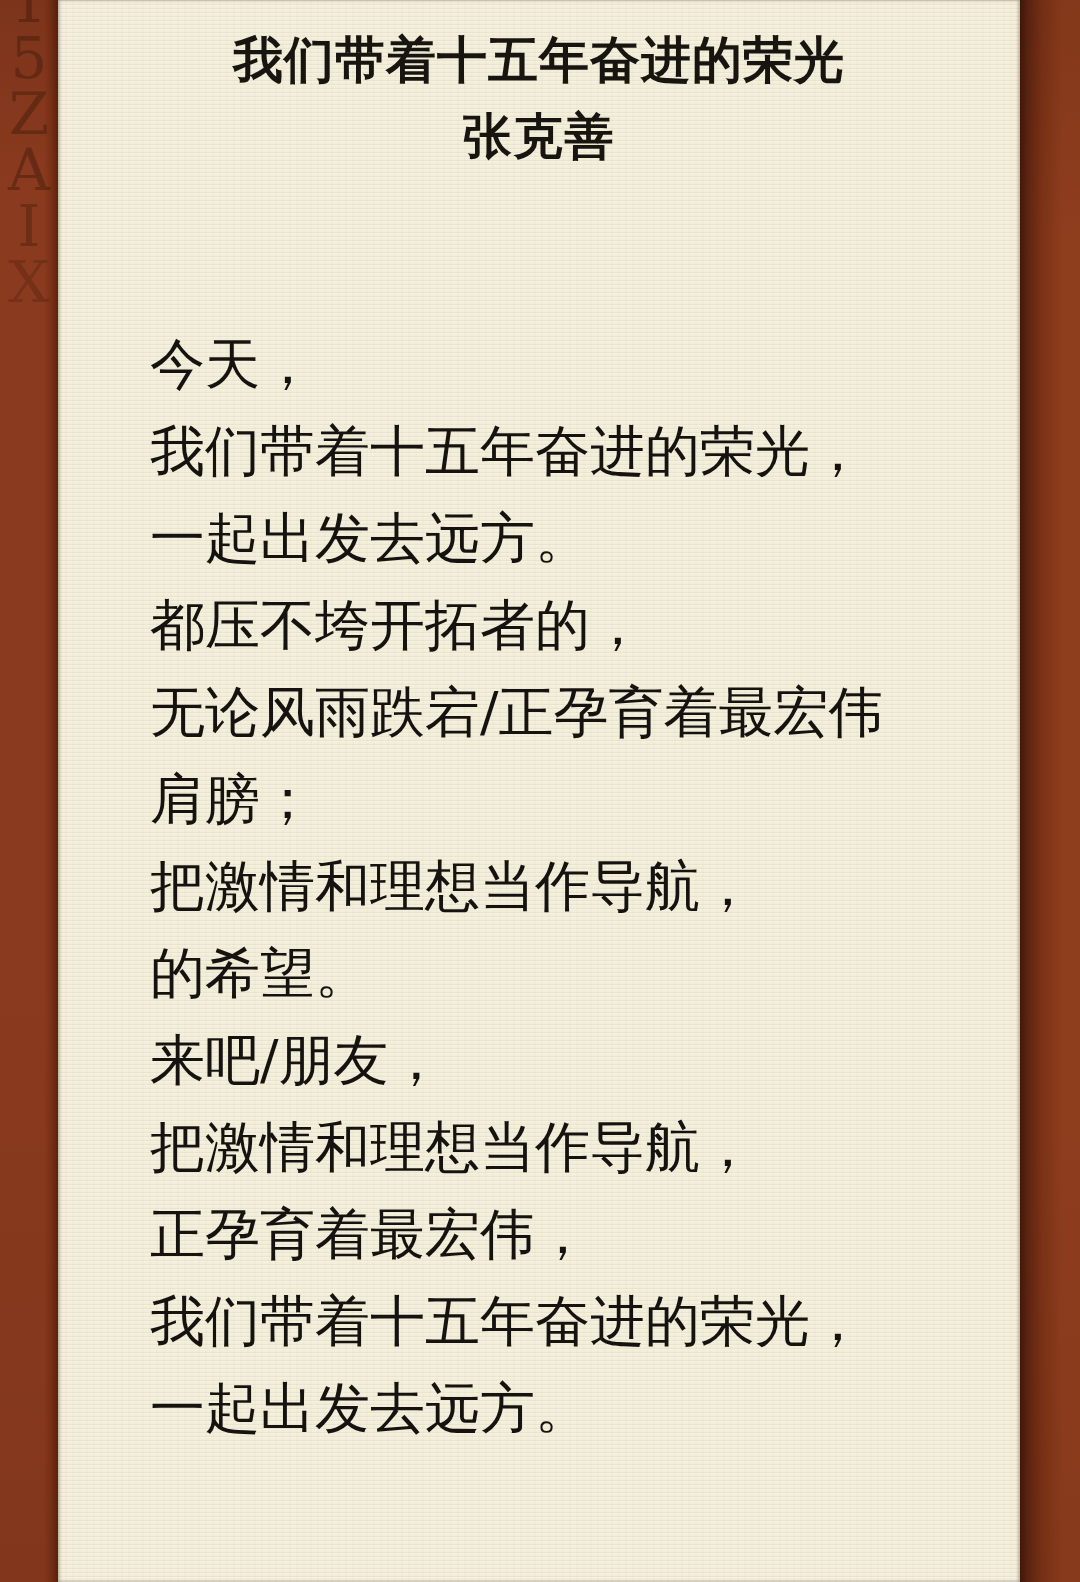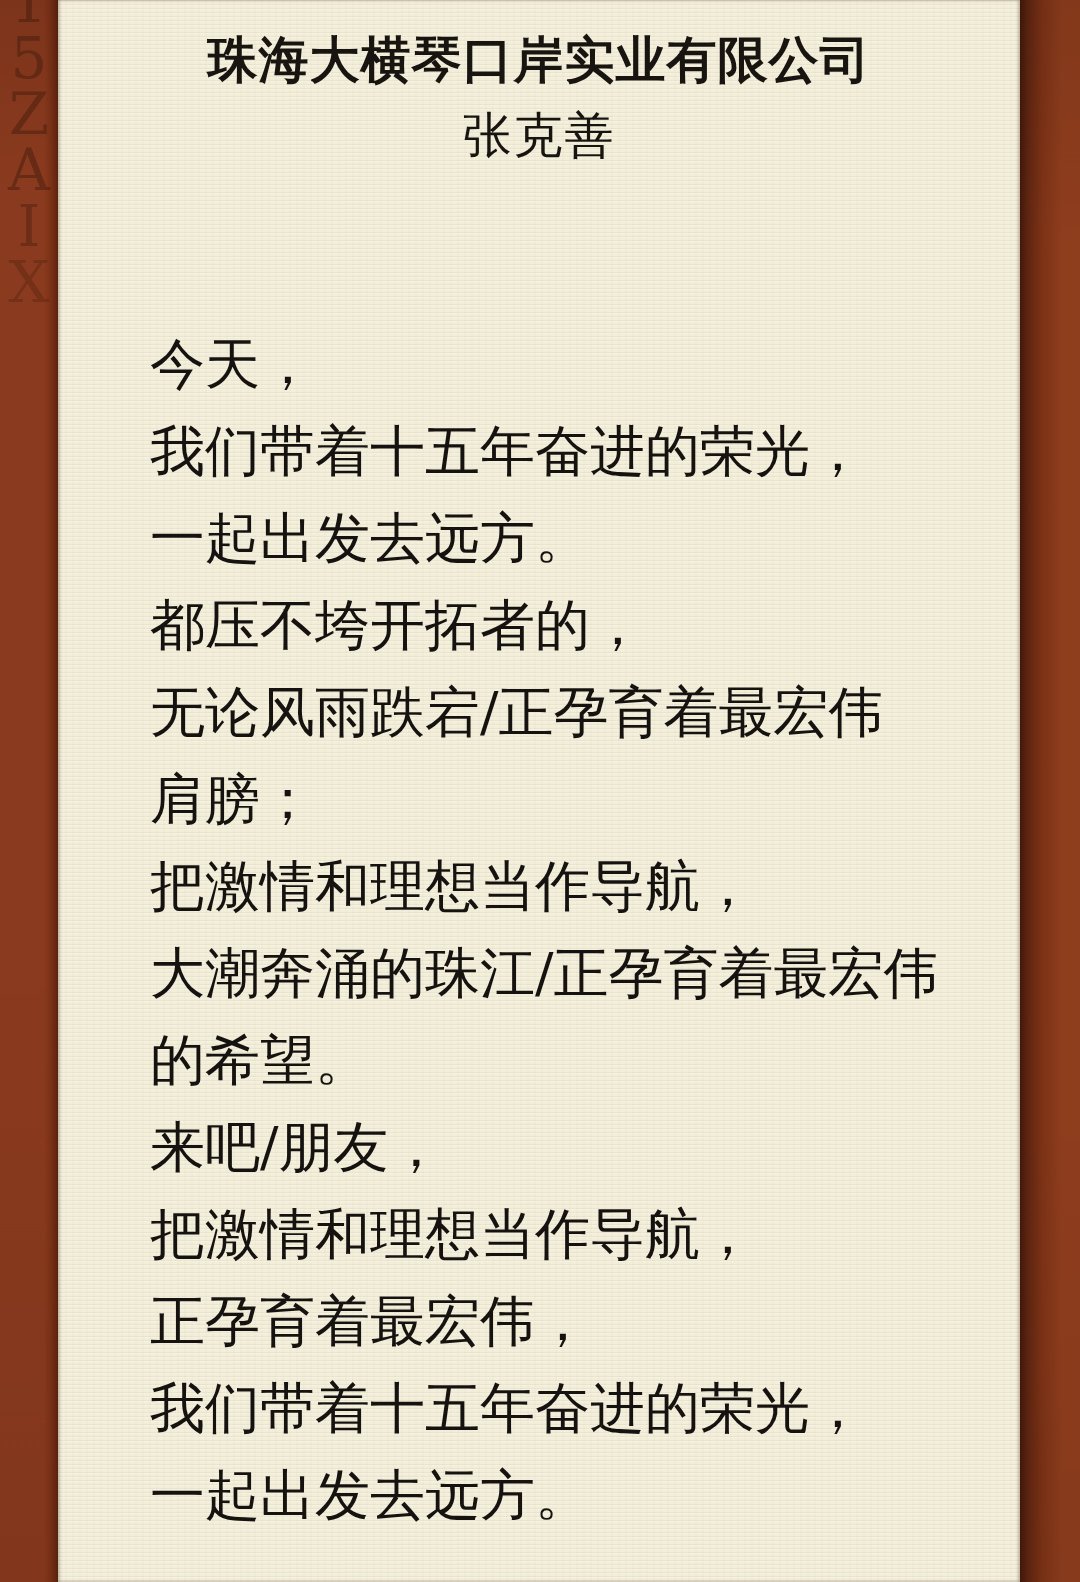--- a/index.html
+++ b/index.html
@@ -79,21 +79,21 @@
     font-weight: 700;
     color: #181410;
     letter-spacing: 1px;
     white-space: nowrap;
   }
   .doc-author {
     margin-top: 16px;
     text-align: center;
     font-size: 49px;
     line-height: 60px;
-    font-weight: 400;
+    font-weight: 700;
     color: #181410;
     letter-spacing: 2px;
   }
   .poem {
     margin-top: 155px;
     padding-left: 92px;
   }
   .poem-line {
     font-size: 55px;
     line-height: 87px;
@@ -102,32 +102,31 @@
     white-space: nowrap;
     letter-spacing: 0px;
   }
 </style>
 </head>
 <body>
 
 <div id="stage">
 
   <div class="paper">
-    <div class="doc-title">珠海大横琴口岸实业有限公司</div>
+    <div class="doc-title">我们带着十五年奋进的荣光</div>
     <div class="doc-author">张克善</div>
 
     <div class="poem">
       <div class="poem-line">今天，</div>
       <div class="poem-line">我们带着十五年奋进的荣光，</div>
       <div class="poem-line">一起出发去远方。</div>
       <div class="poem-line">都压不垮开拓者的，</div>
       <div class="poem-line">无论风雨跌宕/正孕育着最宏伟</div>
       <div class="poem-line">肩膀；</div>
       <div class="poem-line">把激情和理想当作导航，</div>
-      <div class="poem-line">大潮奔涌的珠江/正孕育着最宏伟</div>
       <div class="poem-line">的希望。</div>
       <div class="poem-line">来吧/朋友，</div>
       <div class="poem-line">把激情和理想当作导航，</div>
       <div class="poem-line">正孕育着最宏伟，</div>
       <div class="poem-line">我们带着十五年奋进的荣光，</div>
       <div class="poem-line">一起出发去远方。</div>
     </div>
   </div>
 
   <div class="border-left">

